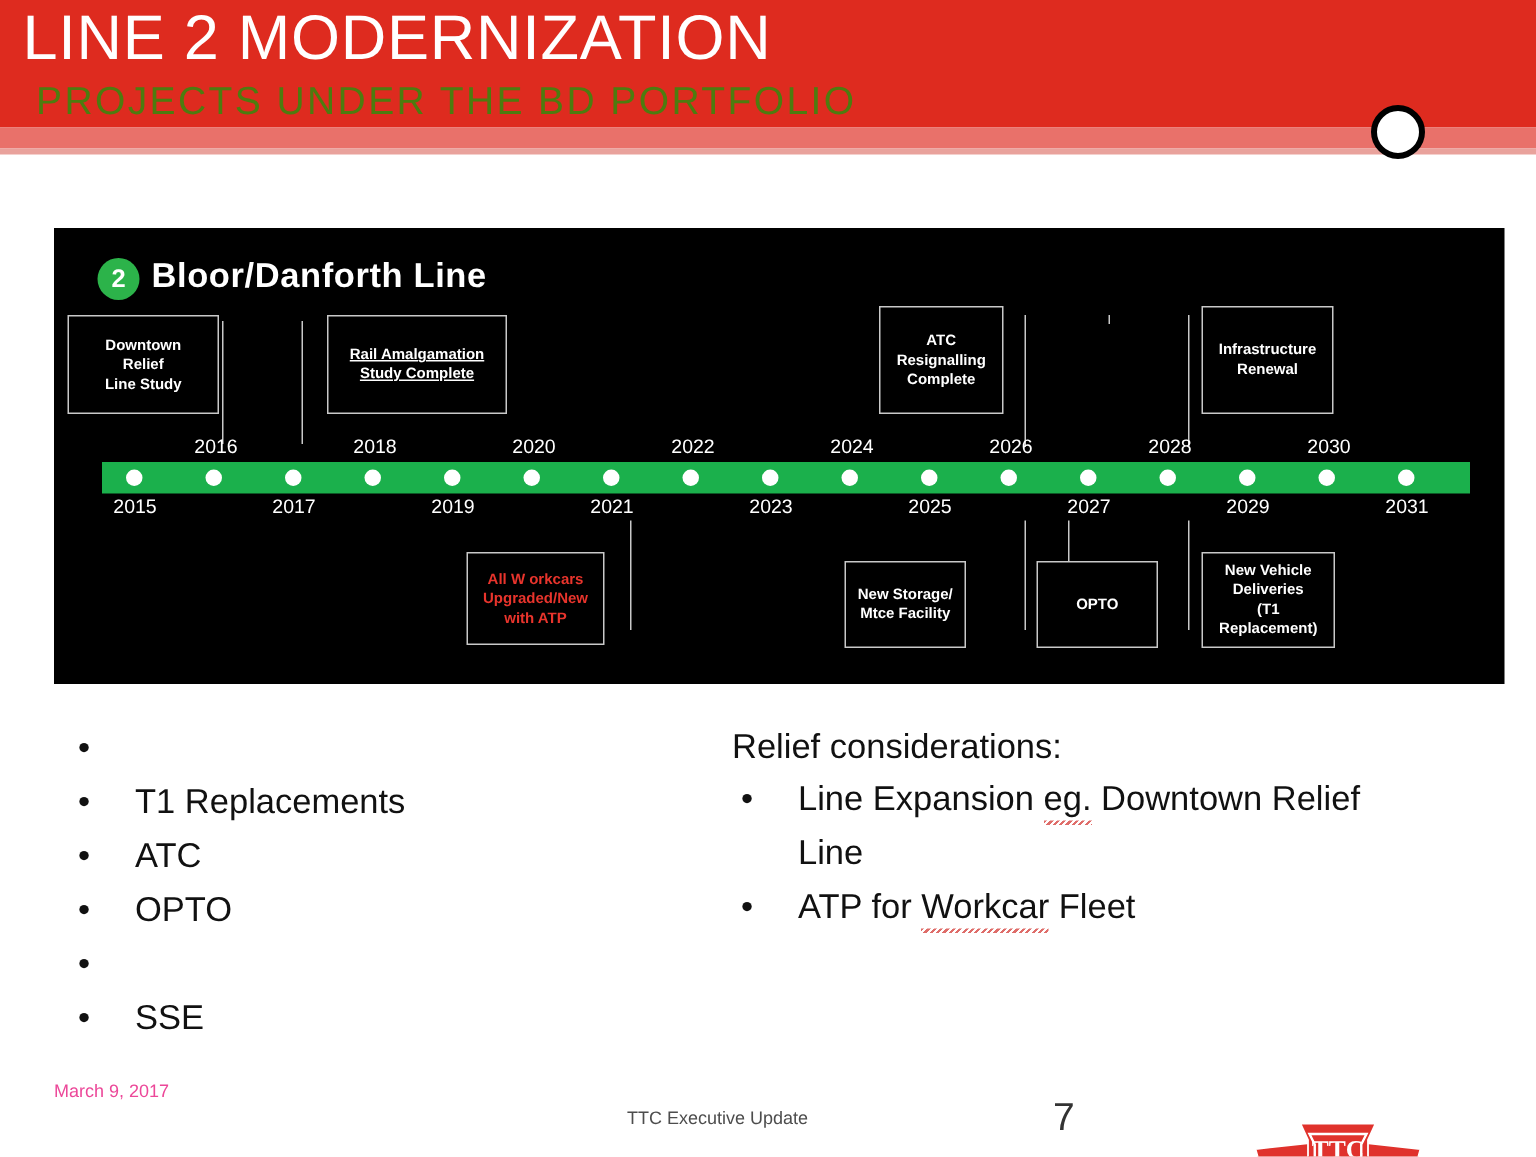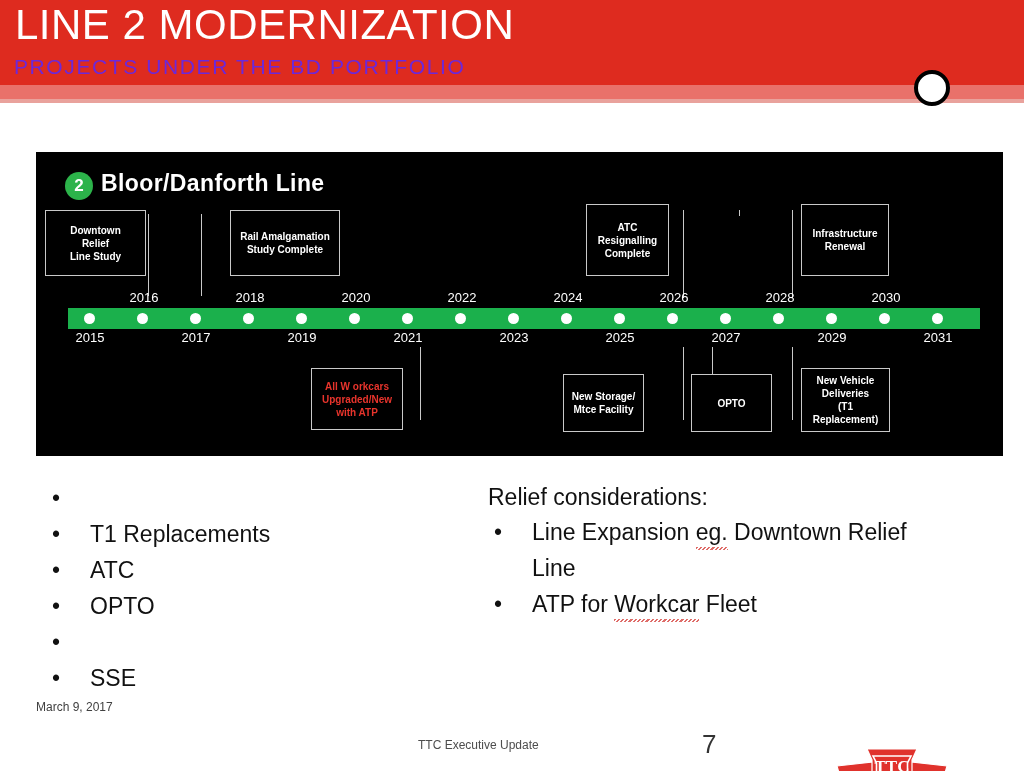--- a/index.html
+++ b/index.html
@@ -8,22 +8,22 @@
     font-family:"Liberation Sans","DejaVu Sans",sans-serif;position:relative;
   }
 
   
   #header-band{position:absolute;left:0;top:0;width:1024px;height:85px;background:#DE2B1F;}
   #header-title{
     position:absolute;left:15px;top:2px;font-size:42px;line-height:46px;
     color:#ffffff;font-weight:400;letter-spacing:0.5px;white-space:nowrap;
   }
   #header-subtitle{
-    position:absolute;left:14px;top:55px;font-size:21px;line-height:24px;
-    color:#6d28d9;font-weight:400;letter-spacing:1.6px;white-space:nowrap;
+    position:absolute;left:24px;top:55px;font-size:26px;line-height:24px;
+    color:#4d7c0f;font-weight:400;letter-spacing:1.6px;white-space:nowrap;
   }
   #header-stripe{position:absolute;left:0;top:85px;width:1024px;height:14px;background:#E9716A;}
   #header-stripe-lower{position:absolute;left:0;top:99px;width:1024px;height:4px;background:#E9A29C;}
   #header-circle{
     position:absolute;left:914px;top:70px;width:36px;height:36px;border-radius:50%;
     background:#ffffff;border:4px solid #000000;box-sizing:border-box;
   }
 
   
   #timeline-panel{position:absolute;left:36px;top:152px;width:967px;height:304px;background:#000000;}
@@ -63,21 +63,21 @@
   .blt .txt{flex:1;}
   #right-heading{font-size:23px;line-height:34px;color:#111111;}
   .sp-wrap{position:relative;display:inline-block;}
   .sp-wrap::after{
     content:"";position:absolute;left:0;right:0;bottom:0px;height:3px;
     background-image:repeating-linear-gradient(135deg,#d9534f 0 1.5px,transparent 1.5px 3px);
     opacity:.85;
   }
 
   
-  #footer-date{position:absolute;left:36px;top:700px;font-size:12px;color:#404040;}
+  #footer-date{position:absolute;left:36px;top:720px;font-size:12px;color:#ec4899;}
   #footer-center{position:absolute;left:418px;top:738px;font-size:12px;color:#4d4d4d;}
   #footer-page{position:absolute;left:702px;top:729px;font-size:26px;color:#333333;}
   #ttc-logo{position:absolute;left:833px;top:746px;width:118px;height:48px;}
 </style>
 </head>
 <body>
 
 <div id="header-band"></div>
 <div id="header-title">LINE 2 MODERNIZATION</div>
 <div id="header-subtitle">PROJECTS UNDER THE BD PORTFOLIO</div>
@@ -86,21 +86,21 @@
 <div id="header-circle"></div>
 
 <div id="timeline-panel">
 
   <div id="line-badge">2</div>
   <div id="line-title">Bloor/Danforth  Line</div>
 
   <div class="tl-box" style="left:9px;top:58px;width:101px;height:66px;">
     <span>Downtown<br>Relief<br>Line Study</span>
   </div>
-  <div class="tl-box" style="left:194px;top:58px;width:110px;height:66px;">
+  <div class="tl-box" style="left:182px;top:58px;width:120px;height:66px;text-decoration:underline;">
     <span>Rail  Amalgamation<br>Study Complete</span>
   </div>
   <div class="tl-box" style="left:550px;top:52px;width:83px;height:72px;">
     <span>ATC<br>Resignalling<br>Complete</span>
   </div>
   <div class="tl-box" style="left:765px;top:52px;width:88px;height:72px;">
     <span>Infrastructure<br>Renewal</span>
   </div>
 
   <div class="tl-connector" style="left:112px;top:62px;height:82px;"></div>

